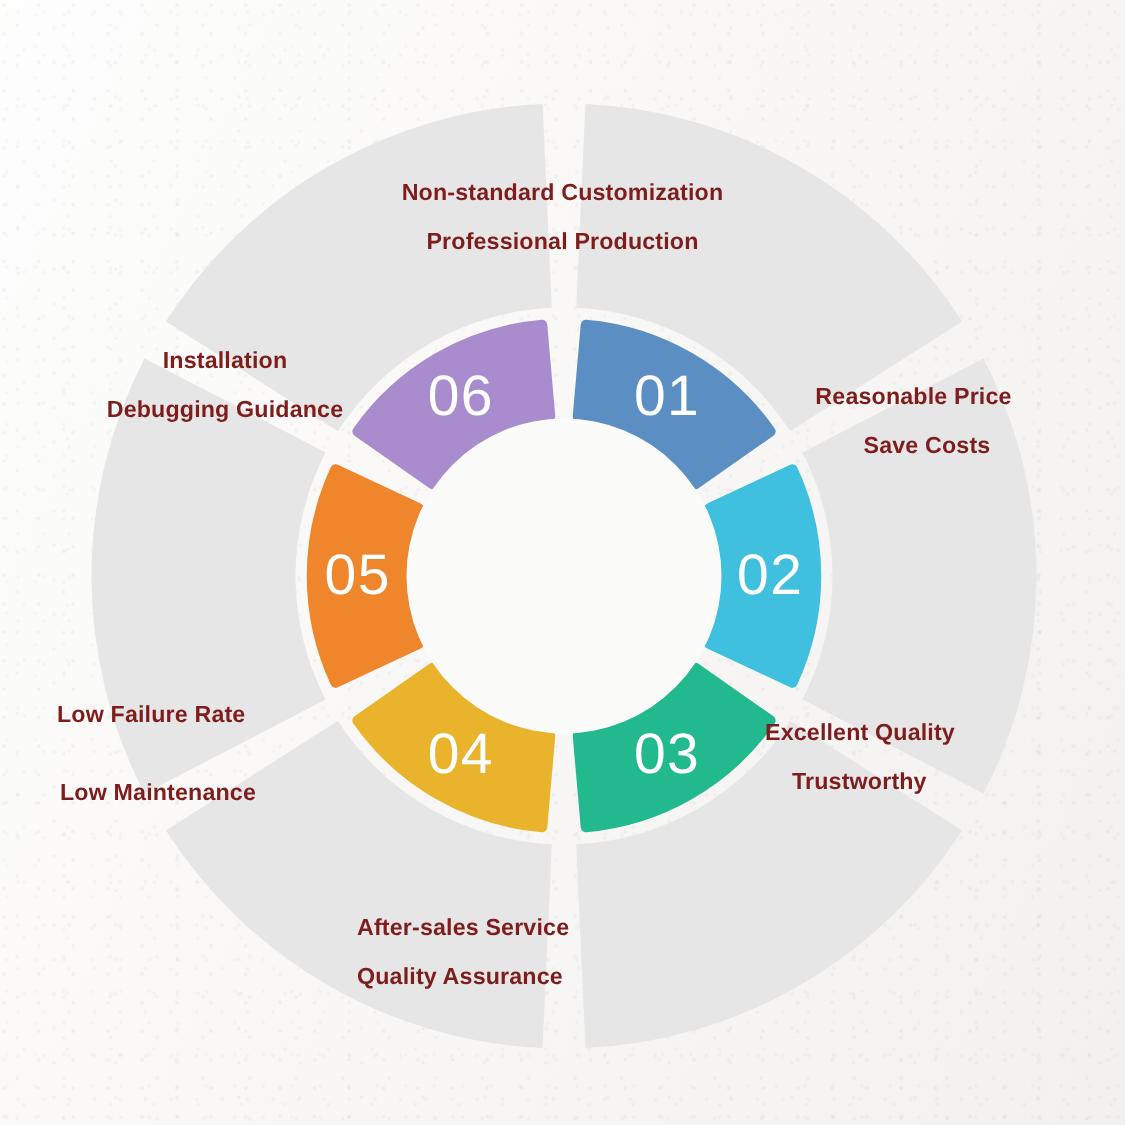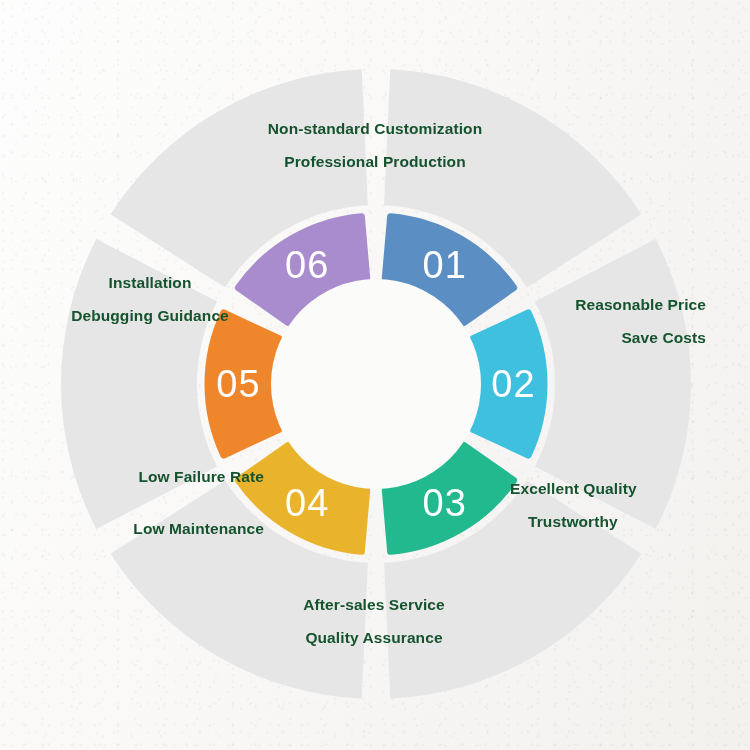--- a/index.html
+++ b/index.html
@@ -49,35 +49,35 @@
   .seg-number {
     font-family: "Liberation Sans", sans-serif;
     font-size: 38px;
     fill: #ffffff;
     letter-spacing: 1px;
   }
 
   
   .caption {
     position: absolute;
-    color: #14532d;
+    color: #7f1d1d;
     font-size: 15.5px;
     font-weight: bold;
     line-height: 33px;
     white-space: nowrap;
     letter-spacing: 0.1px;
   }
   .caption .line { display: block; }
 
   .cap-01 { left: 225px; top: 112px; width: 300px; text-align: center; }
-  .cap-02 { left: 484px; top: 248px; width: 222px; text-align: right; margin-top: 40px; }
+  .cap-02 { left: 498px; top: 248px; width: 222px; text-align: center; }
   .cap-03 { left: 510px; top: 472px; width: 222px; text-align: left; }
-  .cap-04 { left: 238px; top: 588px; width: 272px; text-align: center; }
-  .cap-05 { left: 38px;  top: 460px; width: 226px; text-align: right; }
-  .cap-06 { left: 36px;  top: 224px; width: 228px; text-align: center; margin-top: 42px; }
+  .cap-04 { left: 238px; top: 602px; width: 272px; text-align: left; }
+  .cap-05 { left: 38px;  top: 460px; width: 226px; text-align: left; }
+  .cap-06 { left: 36px;  top: 224px; width: 228px; text-align: center; }
 
   .cap-02 .line:nth-child(2),
   .cap-03 .line:nth-child(2) { padding-left: 18px; }
   .cap-05 .line:nth-child(2) { padding-left: 2px; margin-top: 19px; }
 </style>
 </head>
 <body>
 
 <div id="stage">
 

